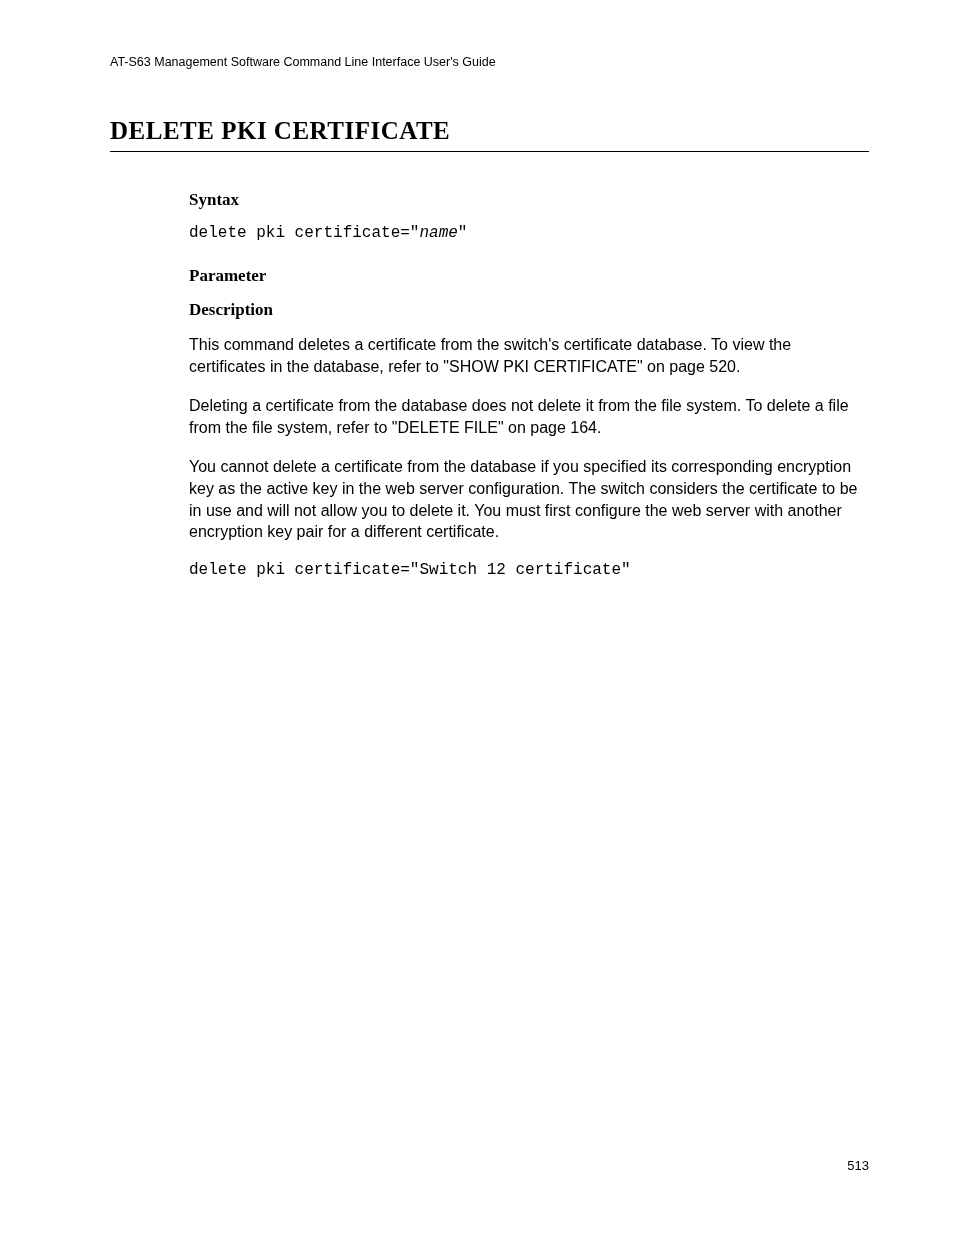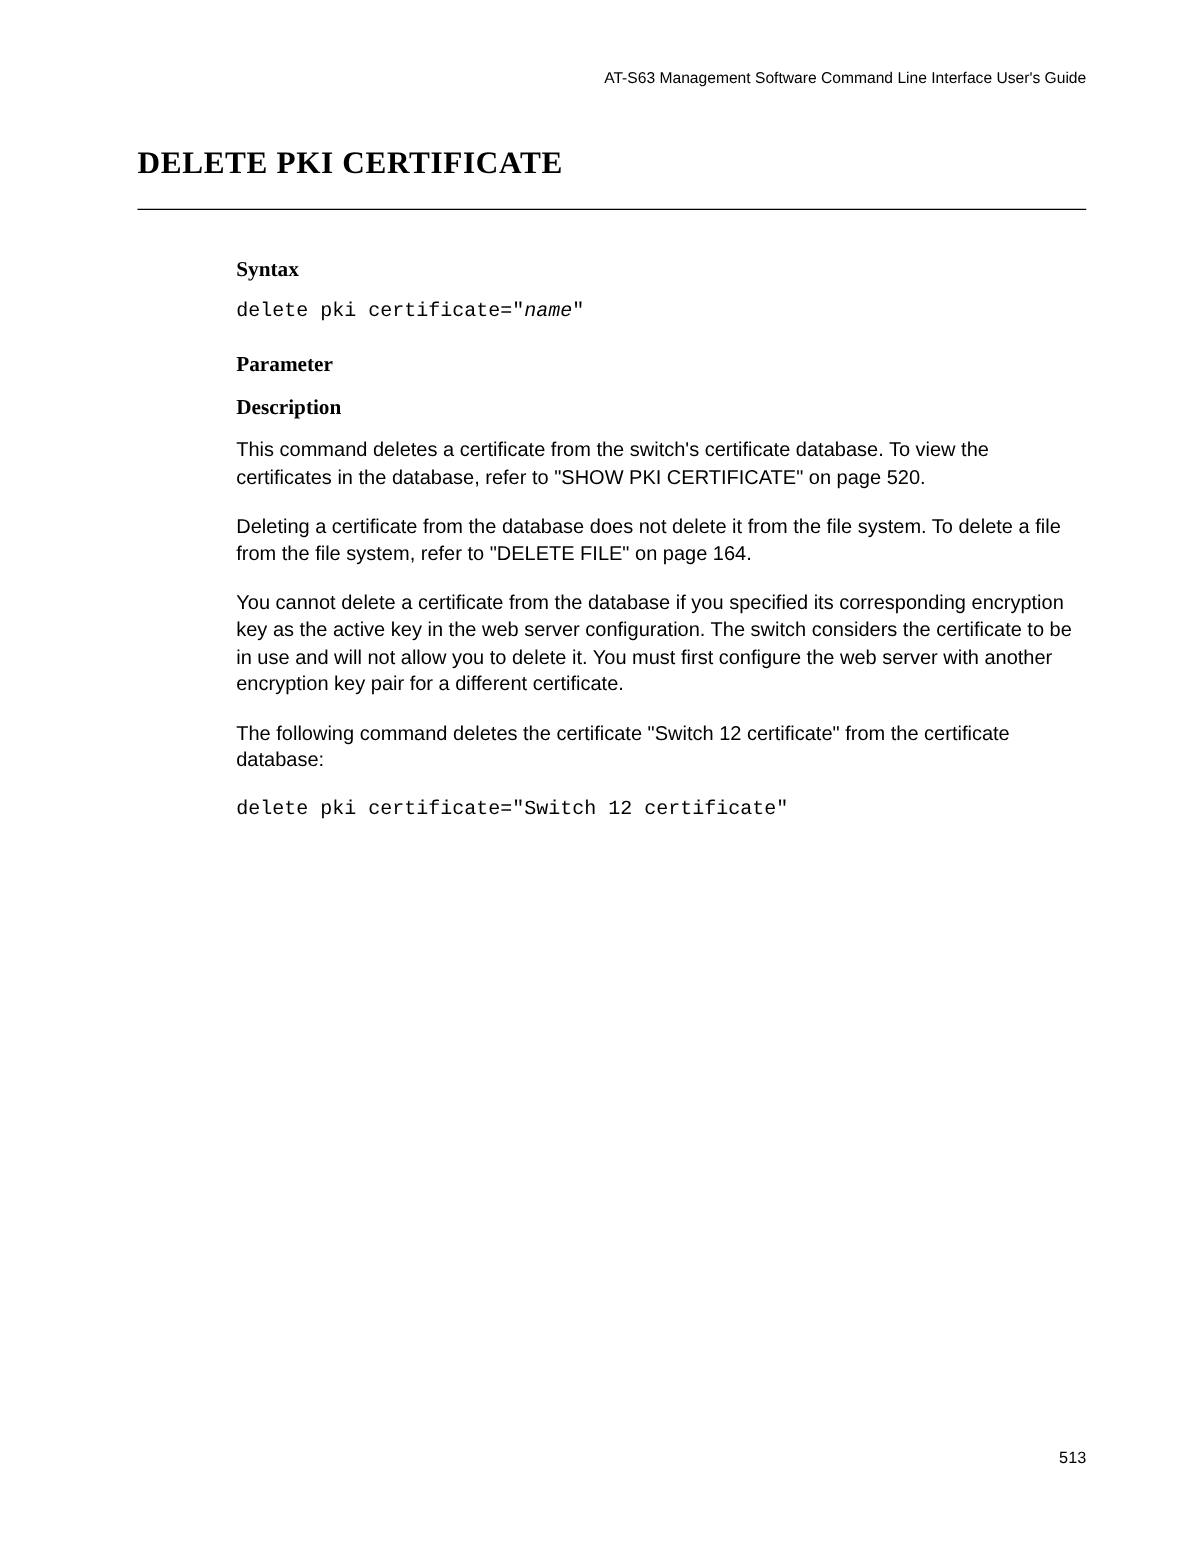--- a/index.html
+++ b/index.html
@@ -12,31 +12,31 @@
       height: 1235px;
       background: #ffffff;
       font-family: Arial, Helvetica, sans-serif;
       color: #000;
       position: relative;
     }
     .page {
       padding: 55px 85px 40px 110px;
     }
     .header-line {
-      text-align: right;
+      text-align: left;
       font-size: 12.5px;
       font-family: Arial, sans-serif;
       margin-bottom: 48px;
     }
     .page-title {
       font-family: "Times New Roman", Times, serif;
       font-size: 25px;
       font-weight: bold;
       letter-spacing: 0.5px;
-      padding-bottom: 22px;
+      padding-bottom: 6px;
       border-bottom: 1px solid #000;
       margin-bottom: 38px;
     }
     .content {
       margin-left: 79px;
     }
     .section-heading {
       font-family: "Times New Roman", Times, serif;
       font-size: 17px;
       font-weight: bold;
@@ -97,19 +97,18 @@
       <span>delete pki certificate="</span><span class="syntax-italic">name</span><span>"</span>
     </div>
 
     <div class="section-heading">Parameter</div>
 
     <div class="section-heading">Description</div>
     <div class="body-text">This command deletes a certificate from the switch's certificate database. To view the certificates in the database, refer to "SHOW PKI CERTIFICATE" on page 520.</div>
     <div class="body-text">Deleting a certificate from the database does not delete it from the file system. To delete a file from the file system, refer to "DELETE FILE" on page 164.</div>
     <div class="body-text">You cannot delete a certificate from the database if you specified its corresponding encryption key as the active key in the web server configuration. The switch considers the certificate to be in use and will not allow you to delete it. You must first configure the web server with another encryption key pair for a different certificate.</div>
 
-    <div class="body-text">The following command deletes the certificate "Switch 12 certificate" from the certificate database:</div>
     <div class="code-line">delete pki certificate="Switch 12 certificate"</div>
 
   </div>
 </div>
 
 <div class="page-number">513</div>
 
 </body></html>

